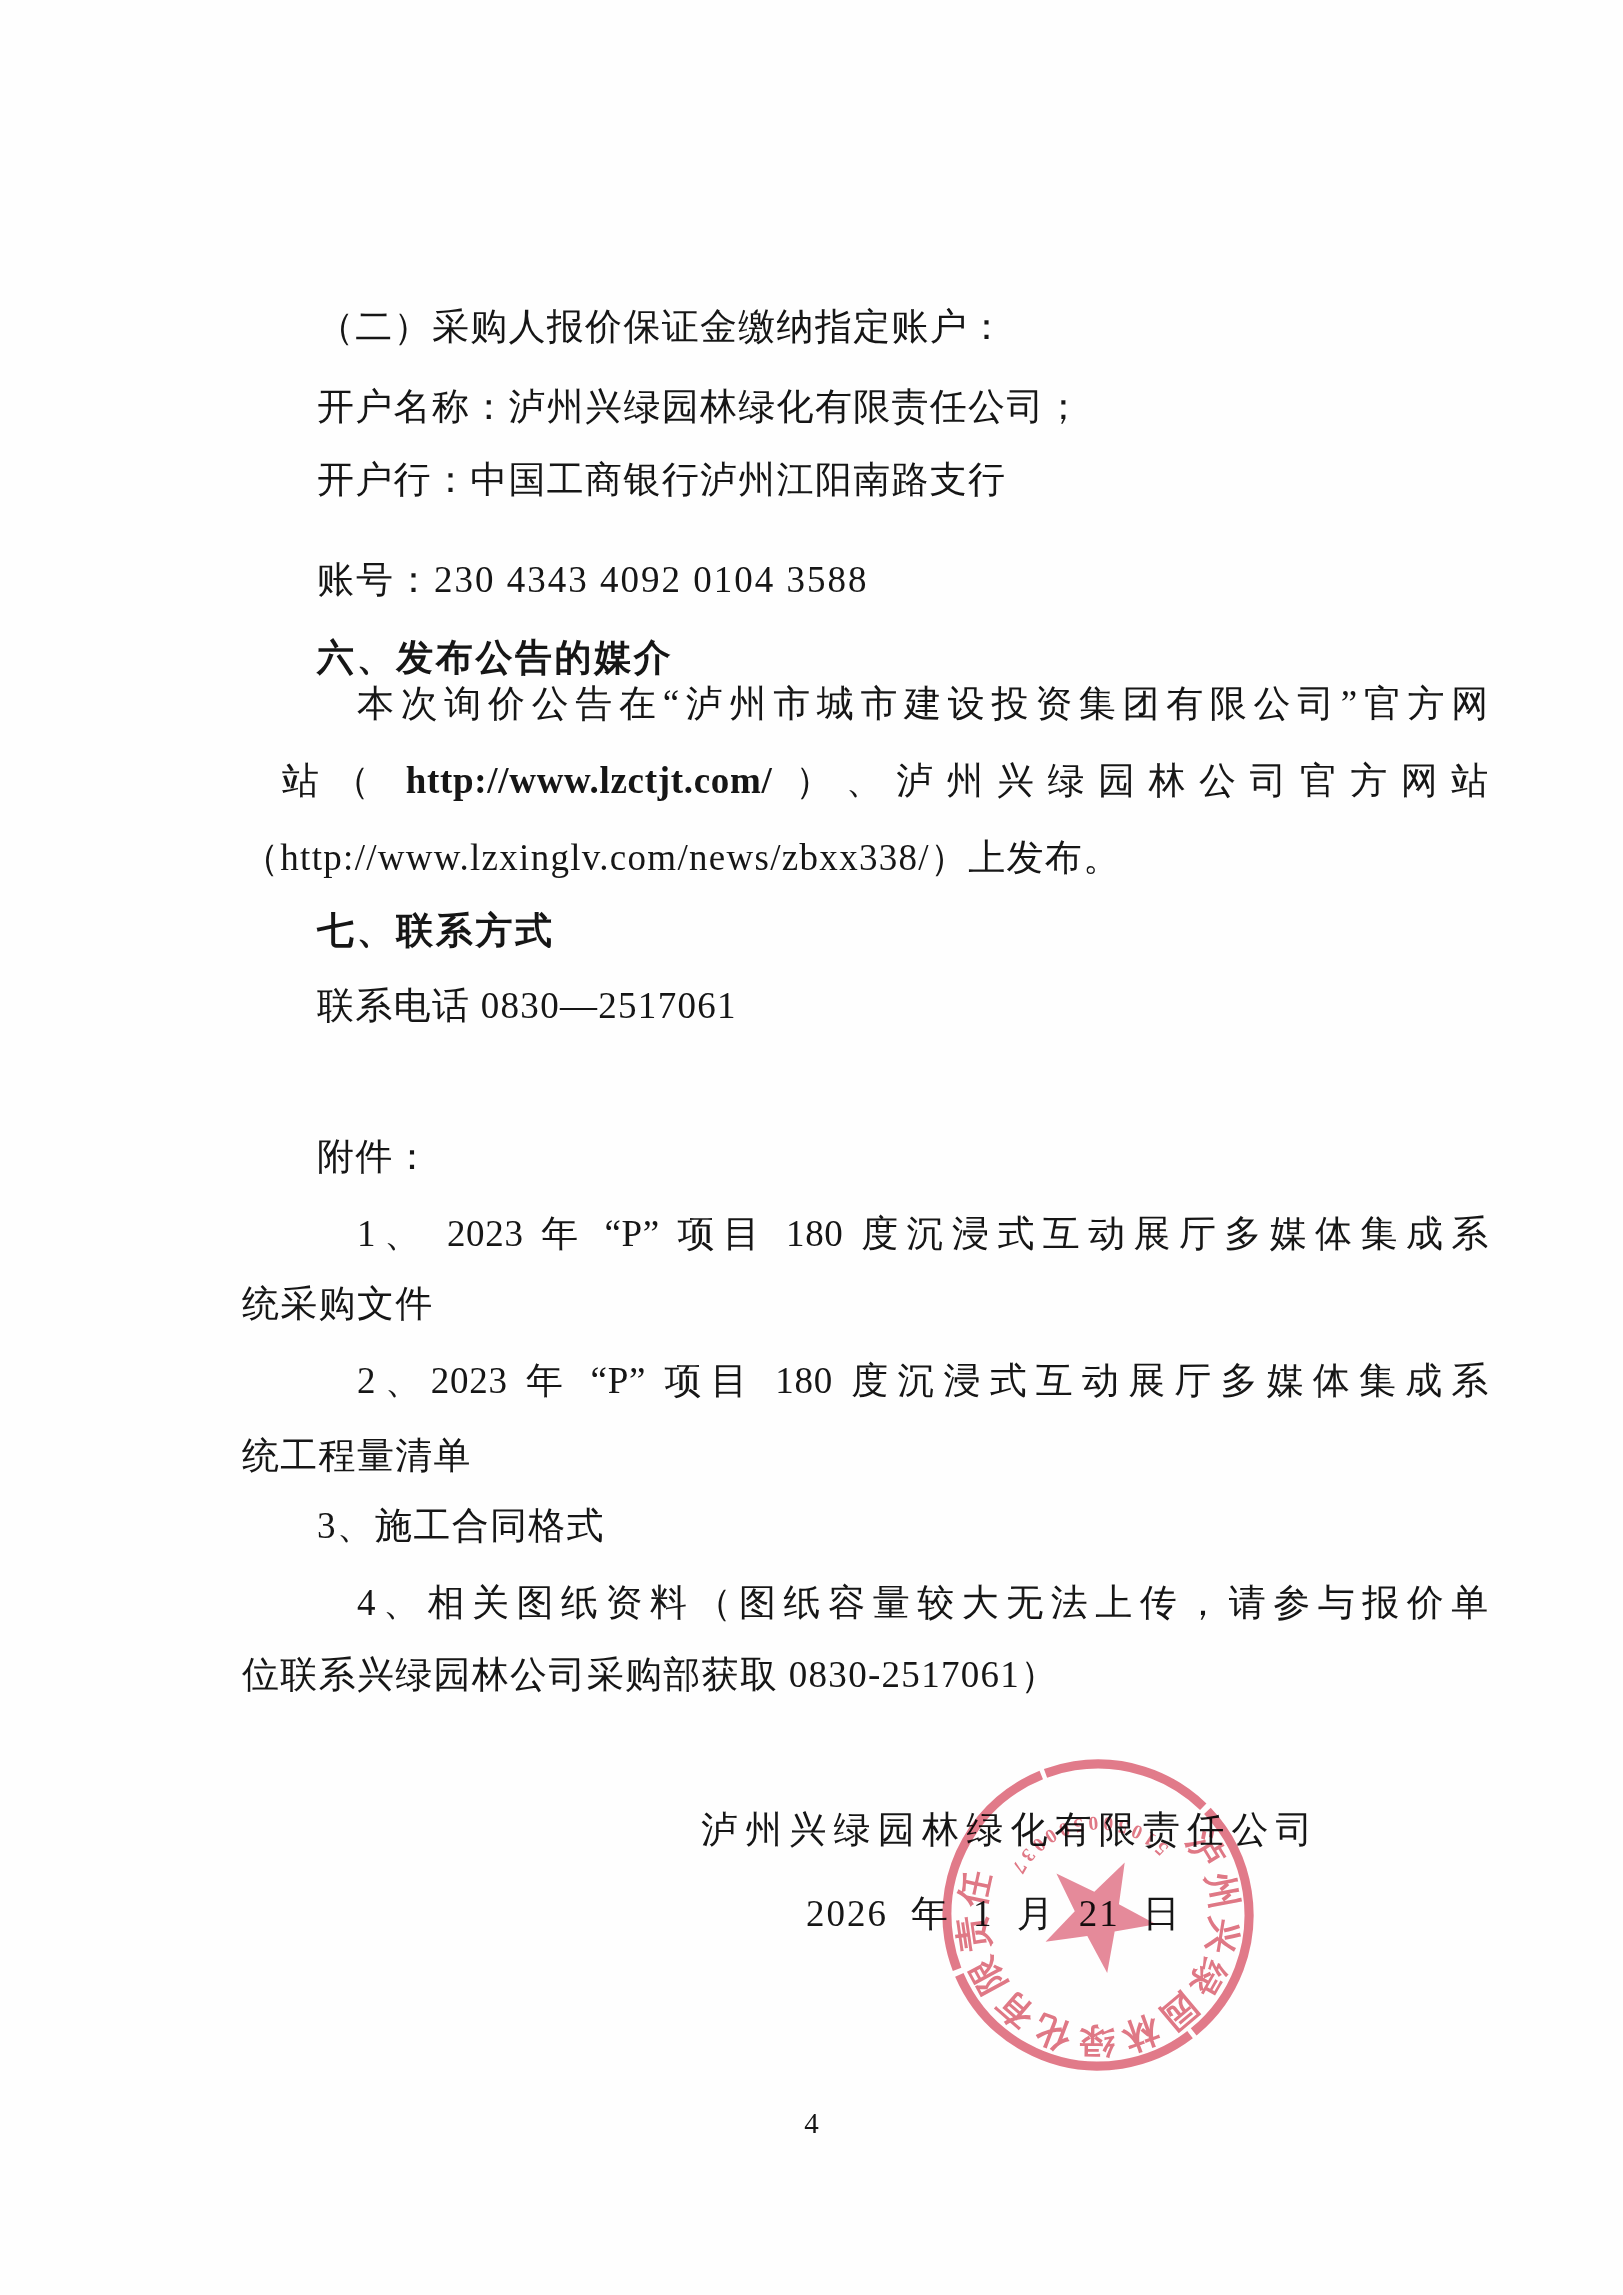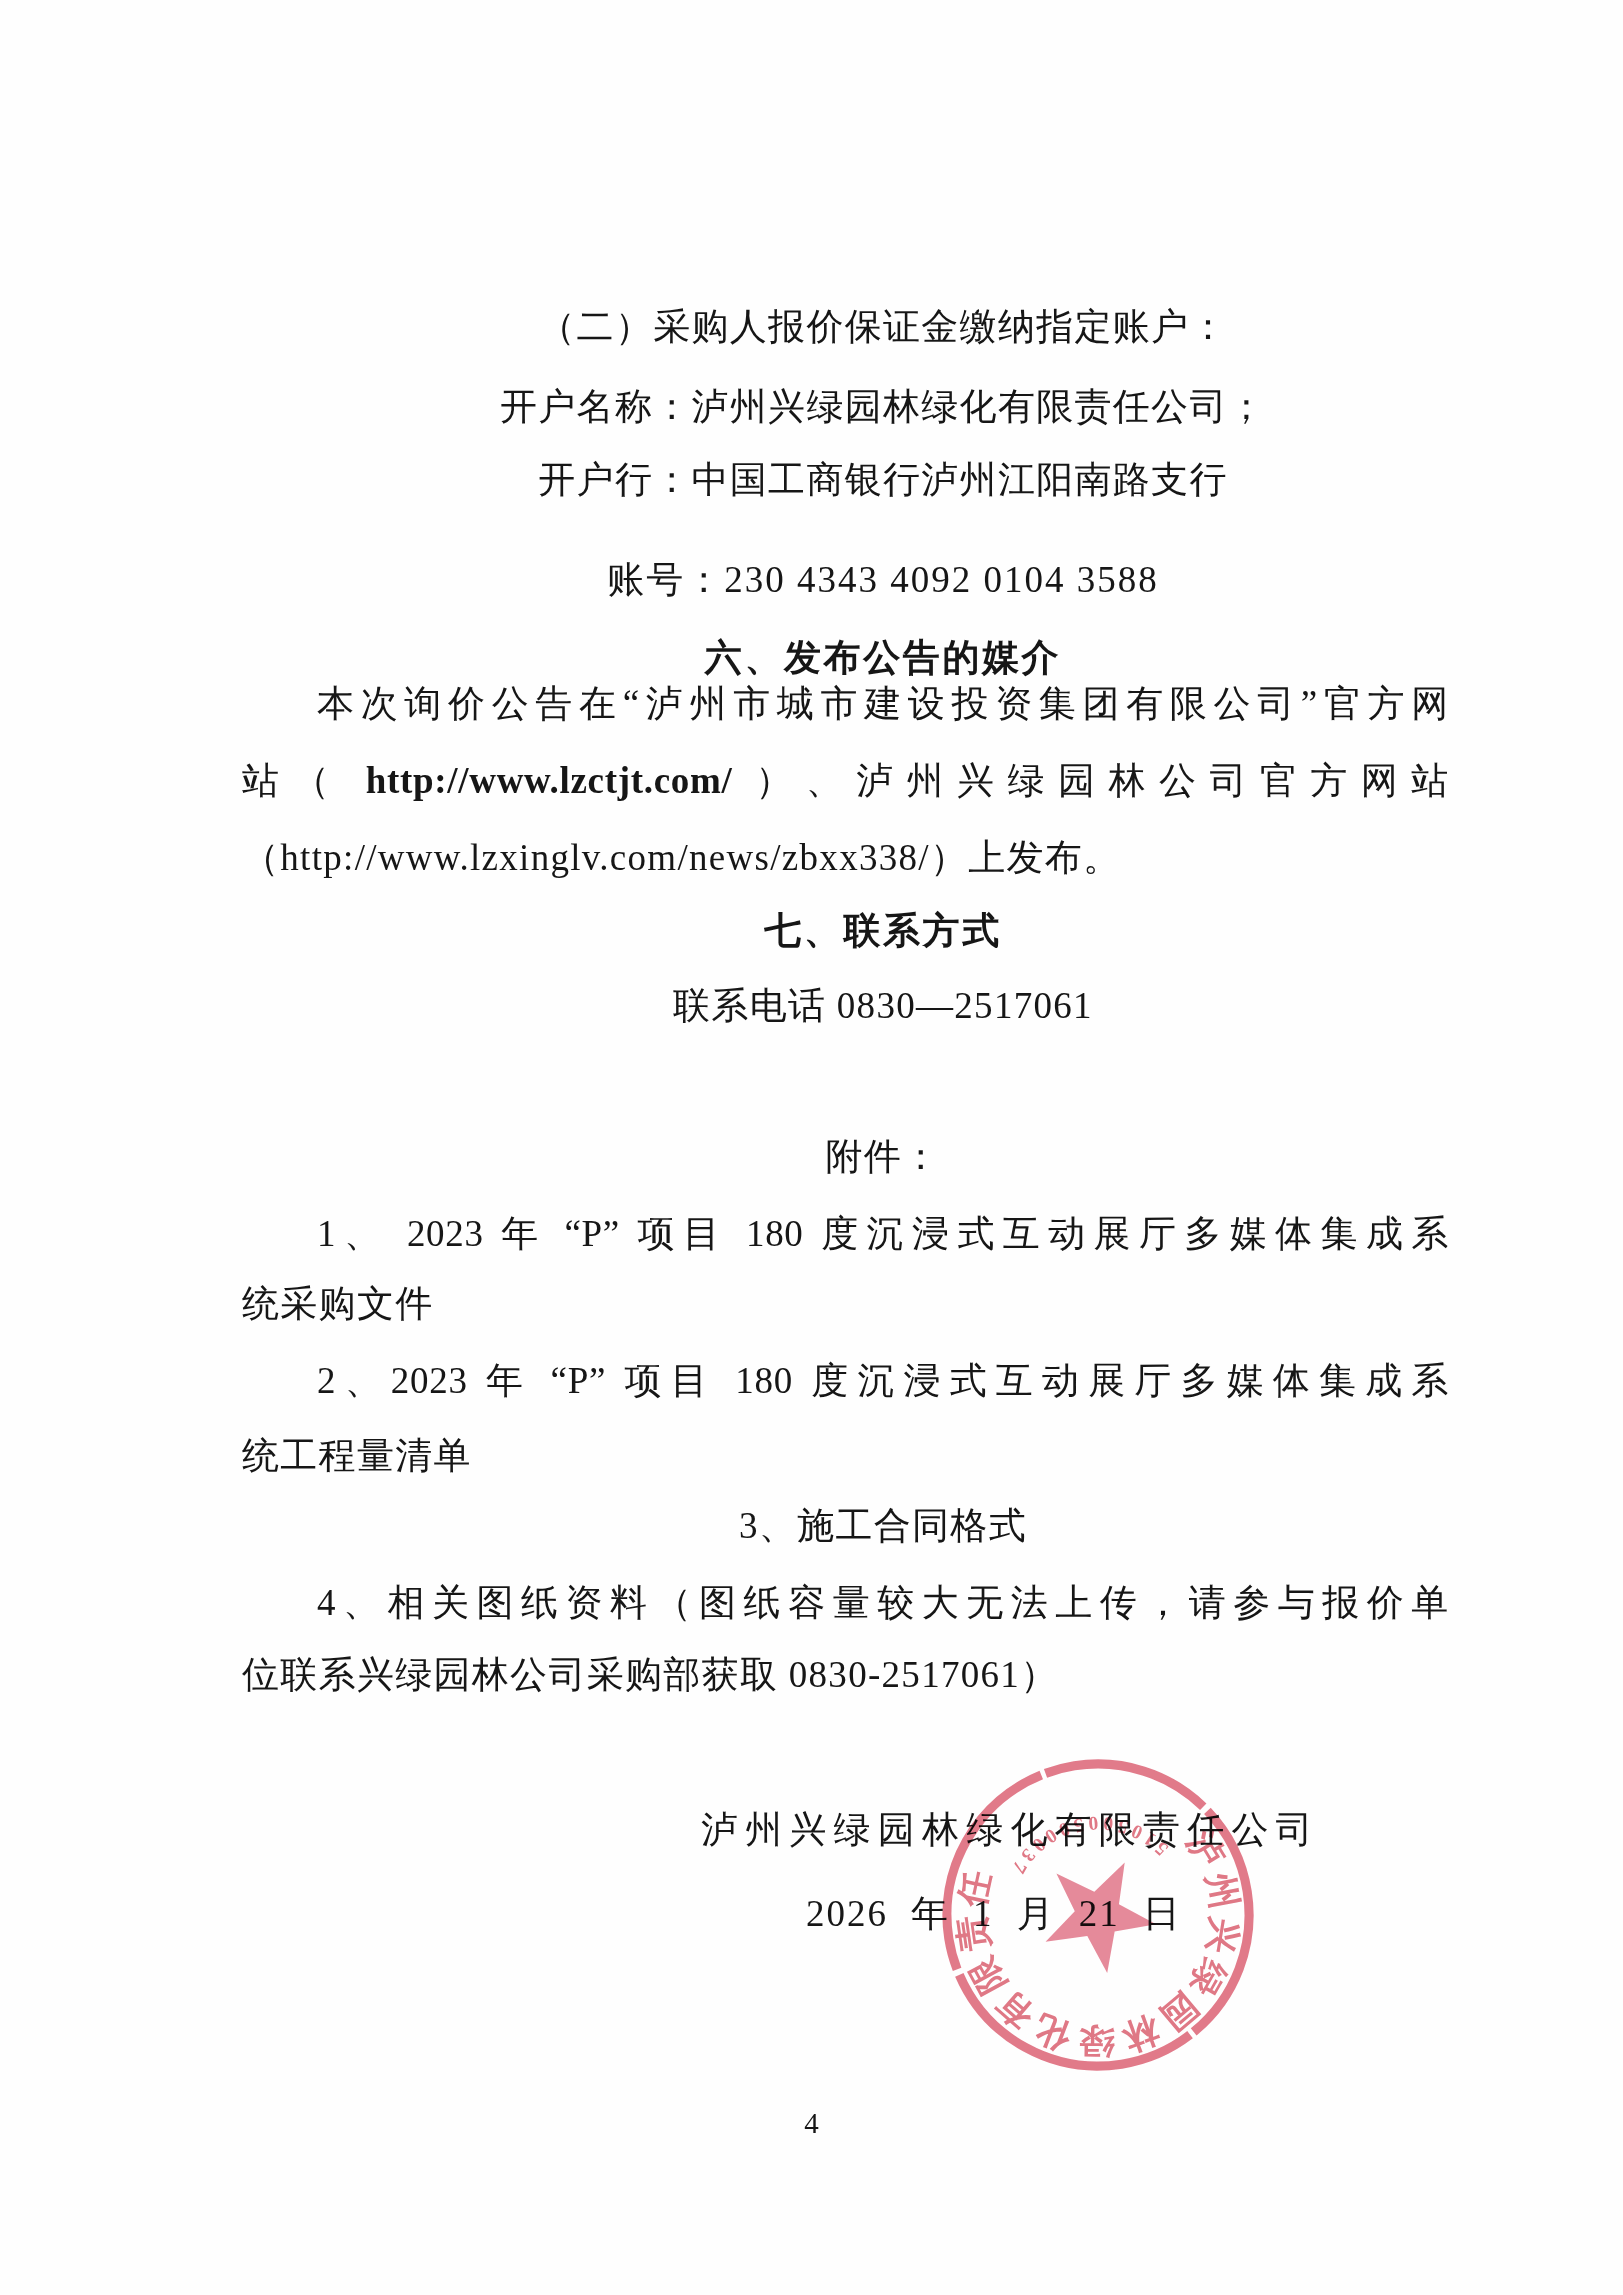--- a/index.html
+++ b/index.html
@@ -12,26 +12,27 @@
     color:#161616;
   }
   .line{
     position:absolute;
     left:242px;width:1207px;
     font-size:37px;
     line-height:1.2;
     letter-spacing:1.3px;
     white-space:nowrap;
   }
-  .indent{text-indent:75px;text-align:center;}
+  .indent{text-indent:75px;}
   .just{
     white-space:normal;
     text-align:justify;
     text-align-last:justify;
     letter-spacing:0.7px;
+    margin-left:40px;
   }
   .bold{font-weight:700;letter-spacing:2.6px;}
   .num{letter-spacing:2px;margin-top:23px;}
   .url-strong{
     font-weight:700;
     text-decoration-thickness:4.6px;
     text-underline-offset:9.2px;
   }
   .sig-company{
     position:absolute;left:701px;top:1805px;

